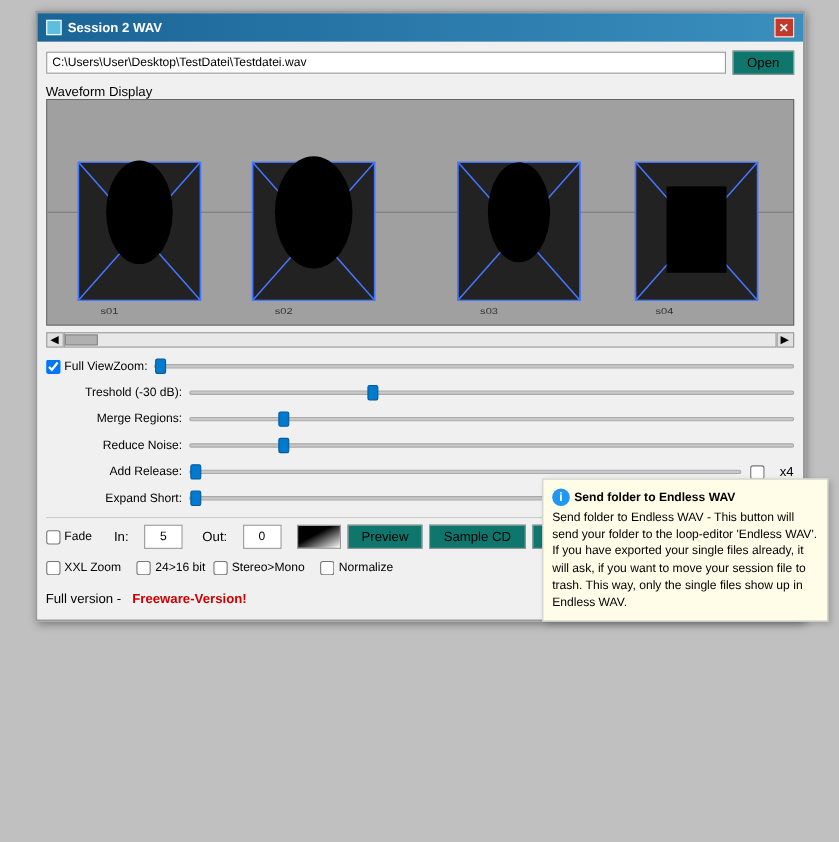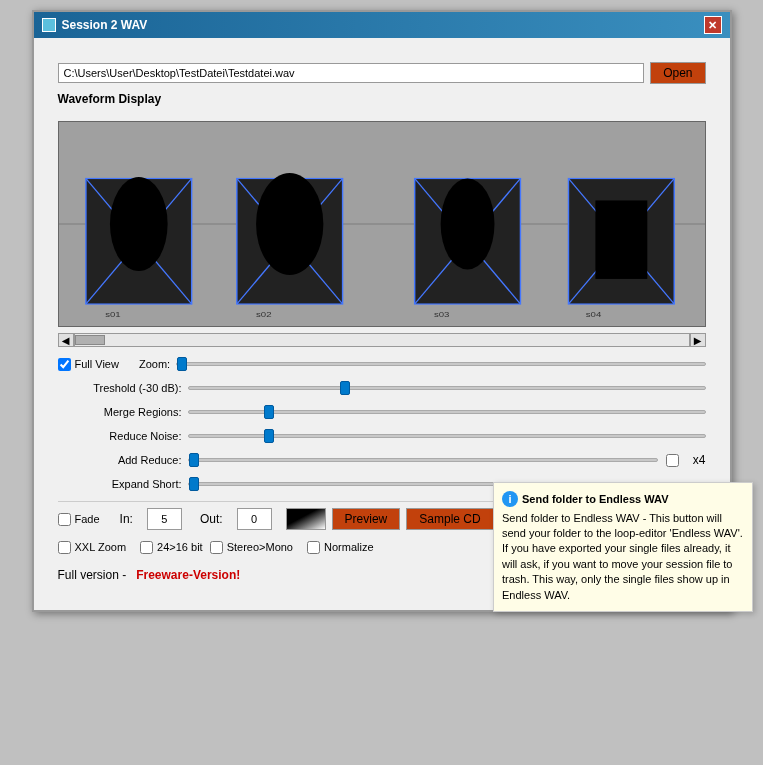--- a/index.html
+++ b/index.html
@@ -46,52 +46,52 @@
       border: 1px solid #fff;
       color: white;
       display: flex;
       align-items: center;
       justify-content: center;
       cursor: pointer;
       font-size: 11px;
       font-weight: bold;
     }
     .window-body {
-      padding: 24px;
+      padding: 8px;
       background: #f0f0f0;
     }
     .file-row {
       display: flex;
       align-items: center;
       gap: 6px;
       margin-bottom: 8px;
     }
     .file-input {
       flex: 1;
       padding: 3px 5px;
       background: #fff;
       border: 1px solid #999;
       font-size: 11px;
       color: #000;
     }
     .btn {
       padding: 3px 12px;
-      background: #c2410c;
+      background: #0f766e;
       border: 1px solid #999;
       cursor: pointer;
       font-size: 12px;
       white-space: nowrap;
     }
     .waveform-section {
       margin-bottom: 6px;
     }
     .waveform-label {
-      font-weight: bold;
+      font-weight: normal;
       font-size: 12px;
-      margin-bottom: 15px;
+      margin-bottom: 0;
     }
     .waveform-display {
       width: 100%;
       height: 206px;
       background: #a0a0a0;
       border: 1px solid #666;
       position: relative;
       overflow: hidden;
     }
     .scrollbar-row {
@@ -148,21 +148,20 @@
       align-items: center;
       height: 22px;
     }
     .checkbox-label {
       display: flex;
       align-items: center;
       gap: 4px;
       font-size: 11px;
     }
     .zoom-label {
-      margin-left: 20px;
       margin-right: 6px;
       font-size: 11px;
     }
     .add-release-row {
       display: flex;
       align-items: center;
       height: 22px;
     }
     .x4-checkbox {
       display: flex;
@@ -373,21 +372,21 @@
         <span class="control-label">Merge Regions:</span>
         <input type="range" min="0" max="100" value="15" style="flex: 1 1 0%;">
       </div>
 
       <div class="control-row">
         <span class="control-label">Reduce Noise:</span>
         <input type="range" min="0" max="100" value="15" style="flex: 1 1 0%;">
       </div>
 
       <div class="control-row add-release-row">
-        <span class="control-label">Add Reduce:</span>
+        <span class="control-label">Add Release:</span>
         <input type="range" min="0" max="100" value="0" style="flex: 1 1 0%;">
         <label class="x4-checkbox" style="margin-left:8px;display:flex;align-items:center;gap:14px;">
           <input type="checkbox" style="">
           <span>x4</span>
         </label>
       </div>
 
       <div class="control-row">
         <span class="control-label">Expand Short:</span>
         <input type="range" min="0" max="100" value="0" style="flex: 1 1 0%;">

